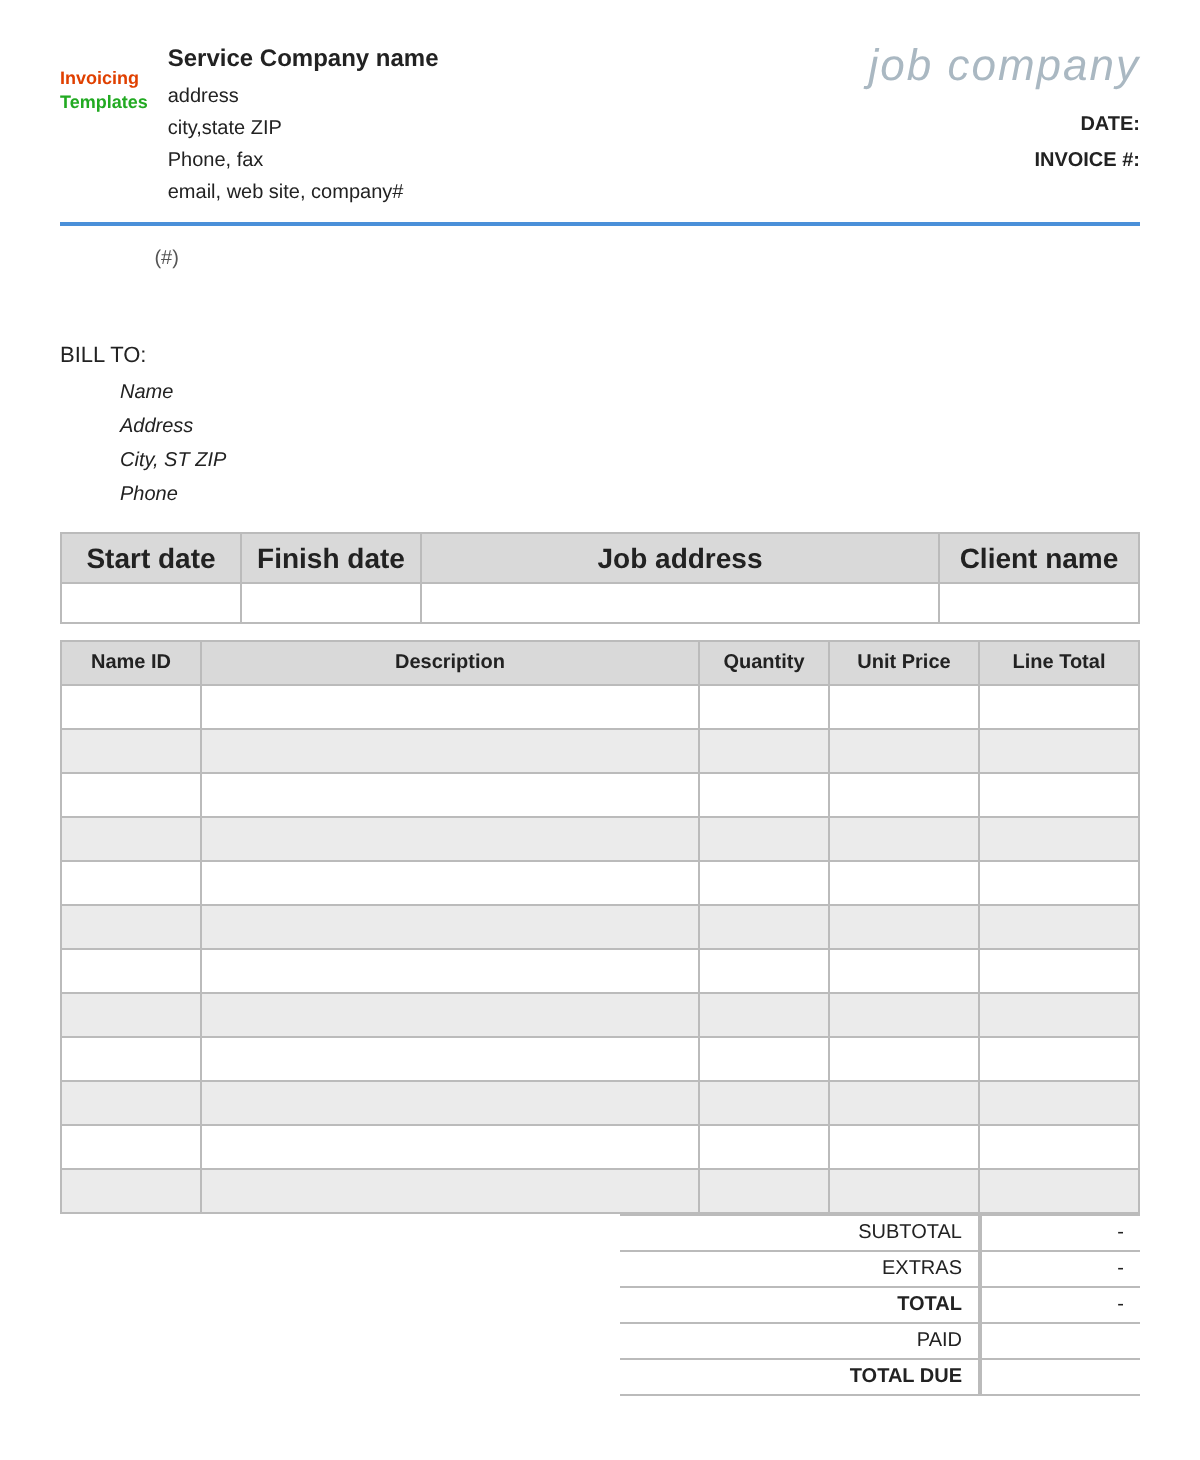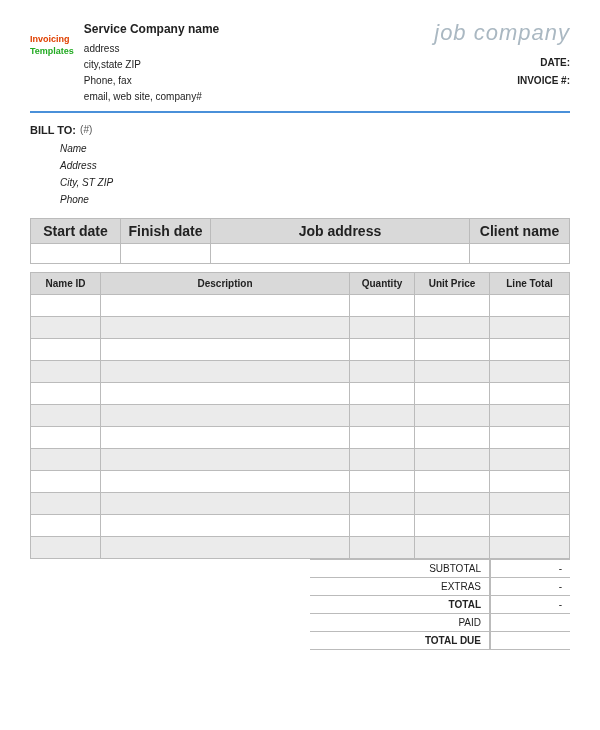--- a/index.html
+++ b/index.html
@@ -77,22 +77,23 @@
     .bill-to-section {
       margin-bottom: 10px;
       font-size: 10px;
       line-height: 1.7;
     }
     .bill-to-line {
       display: flex;
       gap: 4px;
     }
     .bill-to-label {
-      font-weight: bold;
+      font-weight: normal;
       font-size: 11px;
+      margin-top: 48px;
     }
     .bill-to-hash {
       font-style: normal;
       color: #555;
     }
     .bill-to-details {
       font-style: italic;
       padding-left: 30px;
       line-height: 1.7;
     }

